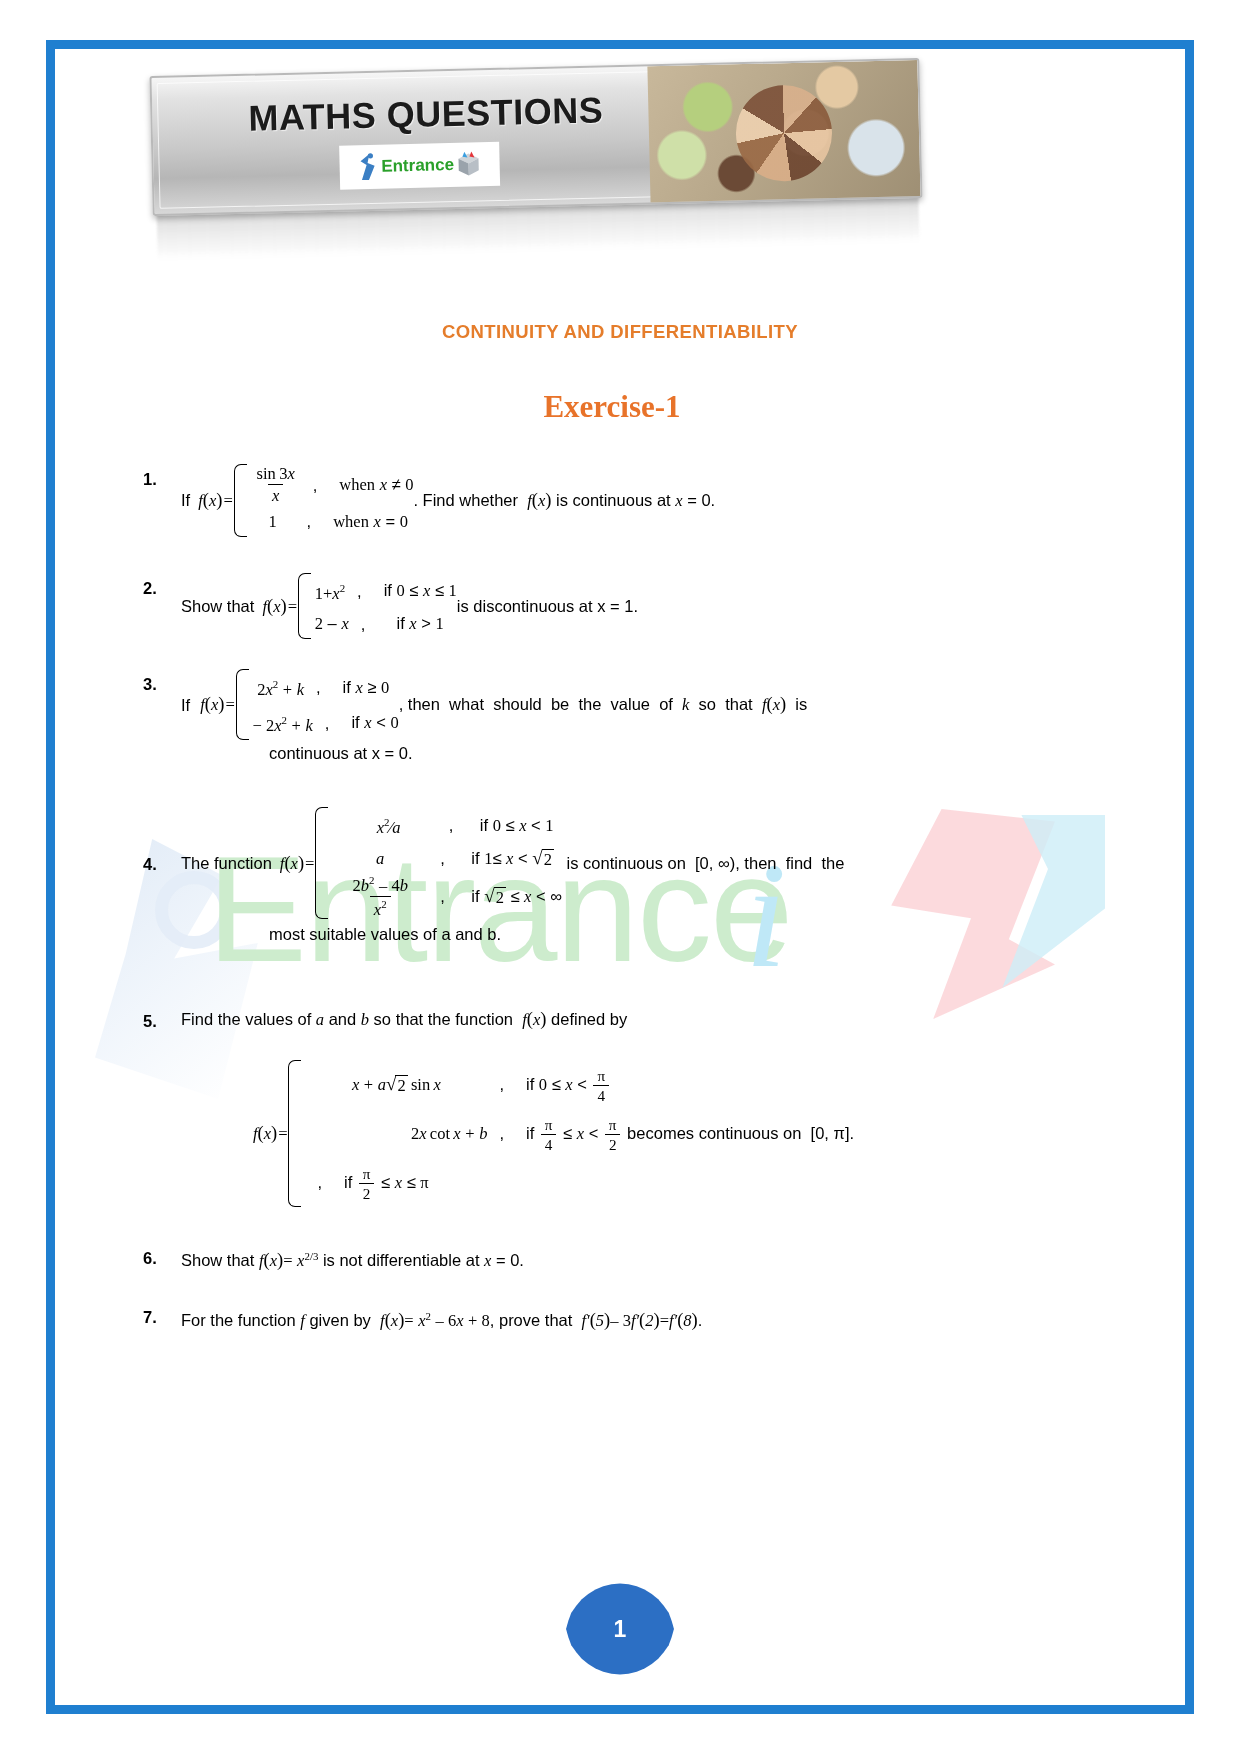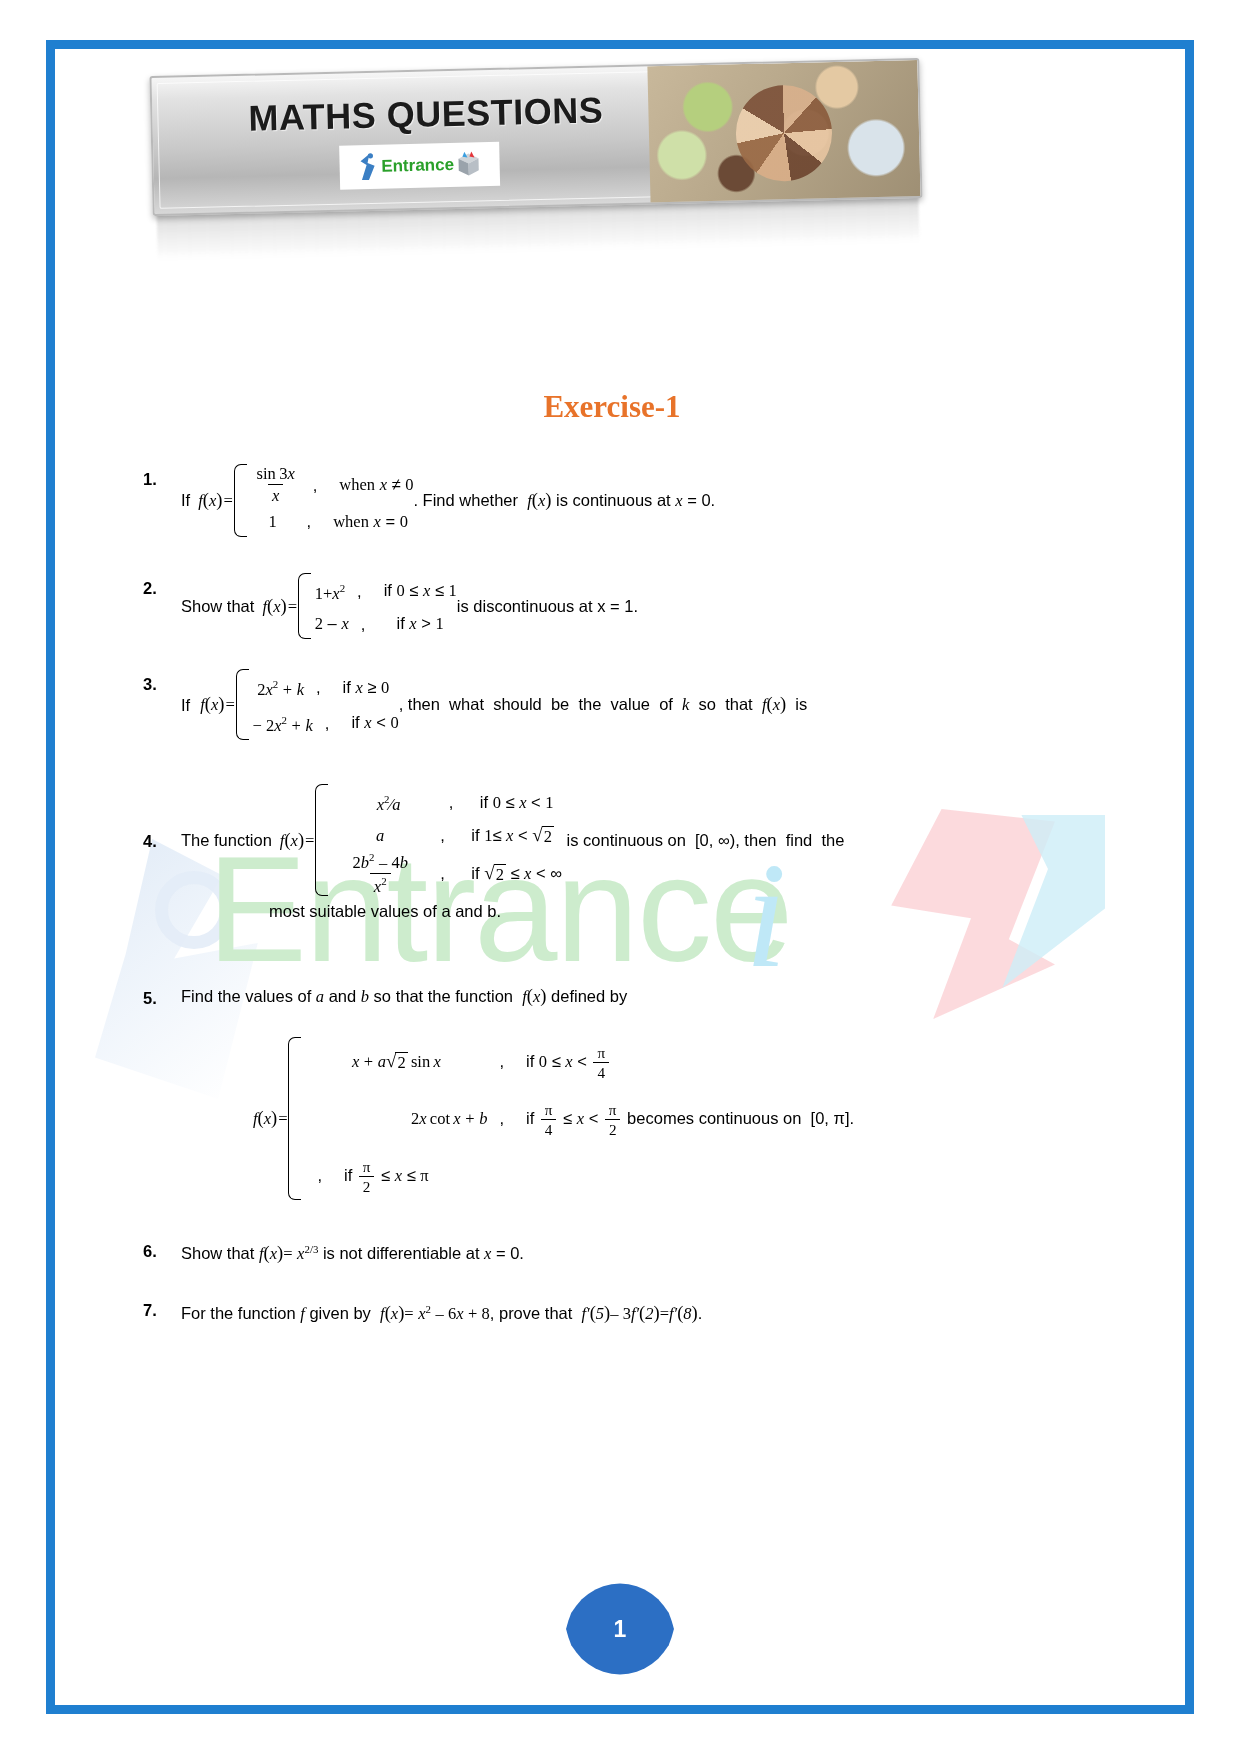--- a/index.html
+++ b/index.html
@@ -365,20 +365,21 @@
             <path d="M3 8 L13 13 L13 25 L3 20 Z" fill="#9aa3ab"></path>
             <path d="M23 8 L13 13 L13 25 L23 20 Z" fill="#b8bfc6"></path>
             <path d="M16 1 L19 7 L14 6 Z" fill="#e4353a"></path>
             <path d="M9 1 L12 7 L7 6 Z" fill="#3b9fe0"></path>
           </svg>
         </span>
       </div>
     </div>
   </div>
 
+  <div class="doc-subtitle">CONTINUITY AND DIFFERENTIABILITY</div>
   <div class="exercise-title">Exercise-1</div>
 
   <div class="qlist">
 
     <div class="q" style="margin-bottom:36px;">
       <div class="q-num">1.</div>
       <div class="q-body">
         <span class="ln">
           <span class="txt">If</span>
           <span style="width:8px"></span>
@@ -453,20 +454,21 @@
                   <span><span class="mn">− 2</span><span class="mi">x</span><sup class="exn">2</sup> <span class="mn">+</span> <span class="mi">k</span></span>
                   <span class="comma">,</span>
                   <span class="cond">if&nbsp;<span class="mi">x</span> &lt; <span class="mn">0</span></span>
                 </span>
               </span>
             </span>
             <span>, then&nbsp; what&nbsp; should&nbsp; be&nbsp; the&nbsp; value&nbsp; of&nbsp; <span class="mi">k</span>&nbsp; so&nbsp; that&nbsp; <span class="fx">f<span class="paren">(</span>x<span class="paren">)</span></span>&nbsp; is</span>
           </span>
         </div>
       </div>
+      <div style="padding-left:126px; margin-top:4px; font-size:16.5px;">continuous at x = 0.</div>
     </div>
 
     <div class="q" style="margin-bottom:26px; display:block; margin-top:44px;">
       <div style="display:flex;align-items:center;">
         <div class="q-num">4.</div>
         <div class="q-body">
           <span class="ln-wrap">
             <span class="txt">The function</span>
             <span style="width:8px"></span>
             <span class="fx">f<span class="paren">(</span>x<span class="paren">)</span>=</span>
@@ -517,21 +519,21 @@
         <div class="q-num">5.</div>
         <div class="q-body">
           <span>Find the values of <span class="mi">a</span> and <span class="mi">b</span> so that the function&nbsp; <span class="fx">f<span class="paren">(</span>x<span class="paren">)</span></span> defined by</span>
         </div>
       </div>
 
       <div style="display:flex;align-items:center;padding-left:110px;margin-top:26px;font-size:16.5px;">
         <span class="fx">f<span class="paren">(</span>x<span class="paren">)</span>=</span>
         <span class="piece">
           <span class="brace"></span>
-          <span class="rows" style="line-height:42px;gap:8px;">
+          <span class="rows" style="line-height:42px;">
             <span class="row" style="line-height:48px;">
               <span style="display:inline-block;width:182px;text-align:center">
                 <span class="mi">x</span> <span class="mn">+</span> <span class="mi">a</span><span class="rad">
                       <span class="rad-sign">√</span>
                       <span class="rad-body"><span class="mn">2</span></span>
                     </span> <span class="mop">sin</span> <span class="mi">x</span>
               </span>
               <span class="comma">,</span>
               <span class="cond">if&nbsp;<span class="mn">0</span> ≤ <span class="mi">x</span> &lt;
                 <span class="frac small">

